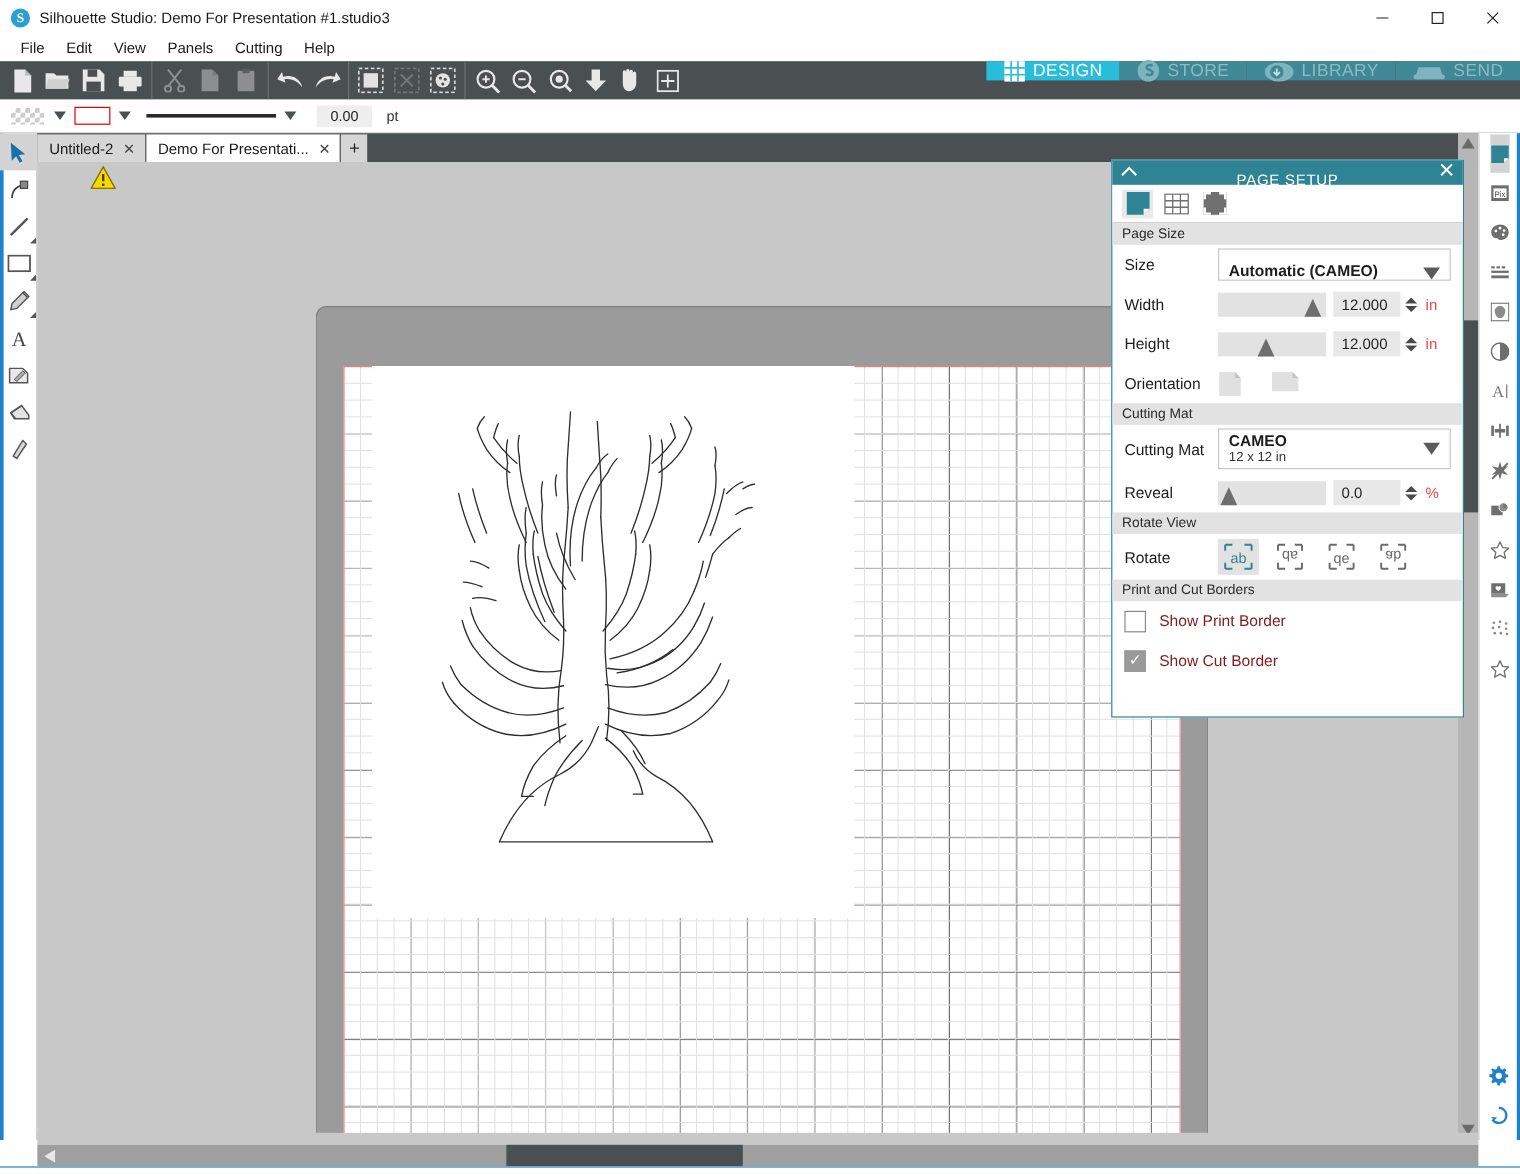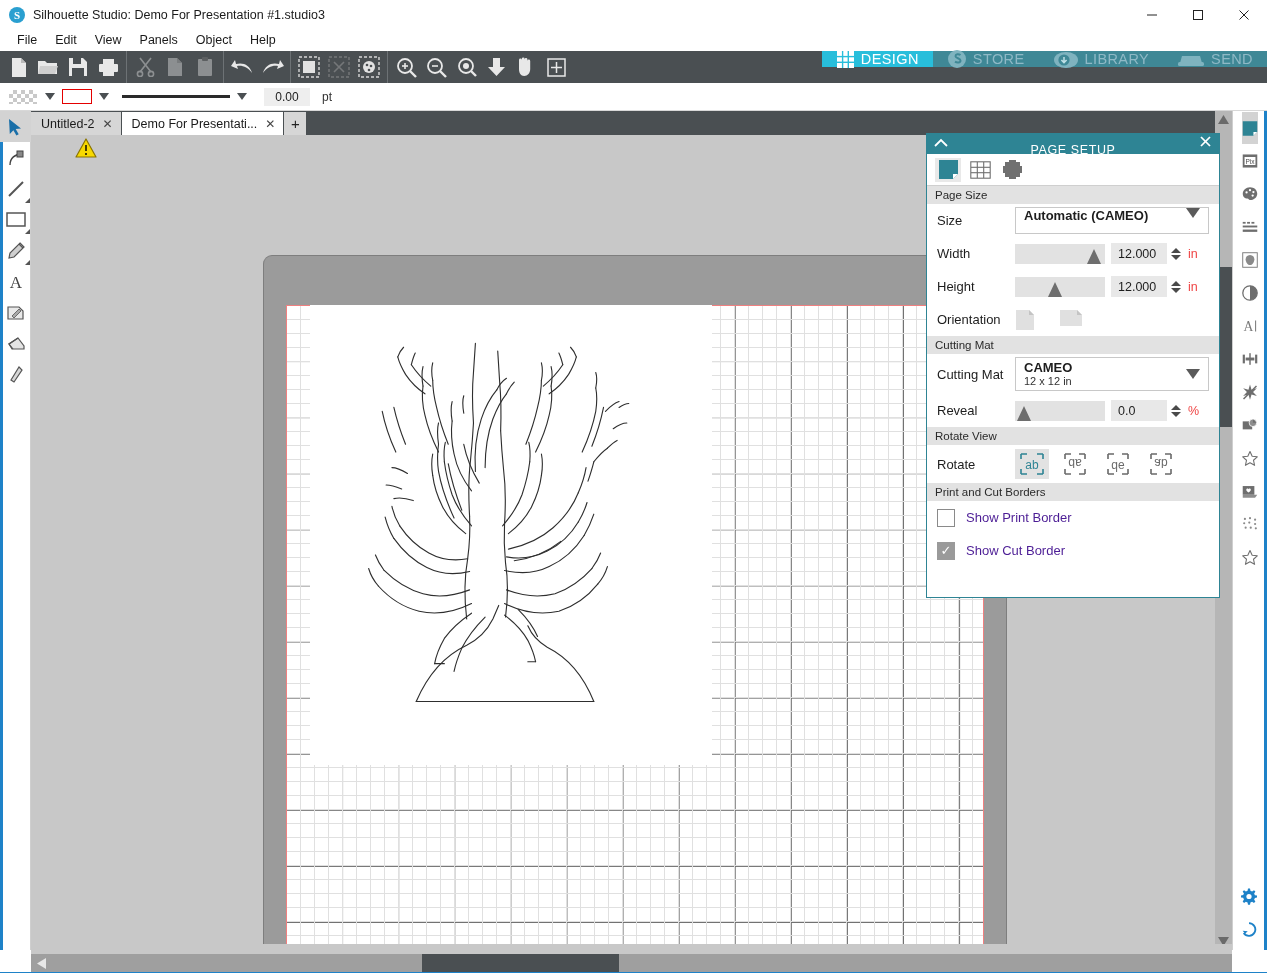--- a/index.html
+++ b/index.html
@@ -199,21 +199,21 @@
   .ptab { width: 26px; height: 24px; display: flex; align-items: center; justify-content: center; }
   .ptab.sel { background: #e9e9e9; }
   .sect-head {
     height: 18px; background: #e2e2e2; display: flex; align-items: center;
     padding-left: 8px; font-size: 11.5px; color: #2a2a2a;
   }
   .row { display: flex; align-items: center; height: 33px; padding: 0 10px; }
   .row .lbl { width: 78px; font-size: 13px; color: #1d1d1d; }
   .combo {
     flex: 1; height: 27px; border: 1px solid #c8c8c8; background: #fff;
-    display: flex; align-items: flex-start; padding: 0 8px; position: relative;
+    display: flex; align-items: flex-end; padding: 0 8px; position: relative;
   }
   .combo .cv { font-size: 13px; font-weight: bold; color: #1d1d1d; }
   .combo .cv2 { font-size: 11px; color: #333; font-weight: normal; line-height: 1.15; }
   .combo .ccar {
     position: absolute; right: 8px; width: 0; height: 0;
     border-left: 7px solid transparent; border-right: 7px solid transparent;
     border-top: 10px solid #5a5a5a;
   }
   .slider {
     width: 90px; height: 20px; background: #e2e2e2; position: relative;
@@ -241,21 +241,21 @@
   .chk-row { display: flex; align-items: center; height: 33px; padding: 0 10px; }
   .chkbox {
     width: 18px; height: 18px; border: 1px solid #8a8a8a; background: #fff;
     margin-right: 11px; display: flex; align-items: center; justify-content: center;
   }
   .chkbox.on { background: #9a9a9a; border-color: #9a9a9a; }
   .chkbox.on::after {
     content: '✓'; color: #ffffff; font-size: 13px; line-height: 1;
     font-family: "DejaVu Sans", sans-serif;
   }
-  .chk-lbl { font-size: 13px; color: #4c1d95; }
+  .chk-lbl { font-size: 13px; color: #7f1d1d; }
 
   
   .right-rail {
     position: absolute; top: 111px; right: 0; width: 35px; bottom: 28px;
     background: #ffffff; border-left: 1px solid #cfcfcf;
   }
   .right-rail::after {
     content: ''; position: absolute; right: 0; top: 0; bottom: 0;
     width: 3px; background: #1e82c8;
   }
@@ -324,21 +324,21 @@
           </svg>
       </div>
     </div>
   </div>
 
   <div class="menubar">
     <div class="menu-item">File</div>
     <div class="menu-item">Edit</div>
     <div class="menu-item">View</div>
     <div class="menu-item">Panels</div>
-    <div class="menu-item">Object</div>
+    <div class="menu-item">Cutting</div>
     <div class="menu-item">Help</div>
   </div>
 
   <div class="toolbar">
     <div class="tb-group">
       <div class="tb-btn">
         <svg width="19" height="21" viewBox="0 0 19 21">
             <path d="M3 1h9l5 5v14H3z" fill="#e8e8e8"></path>
             <path d="M12 1v5h5" fill="#b9b9b9"></path>
           </svg>

